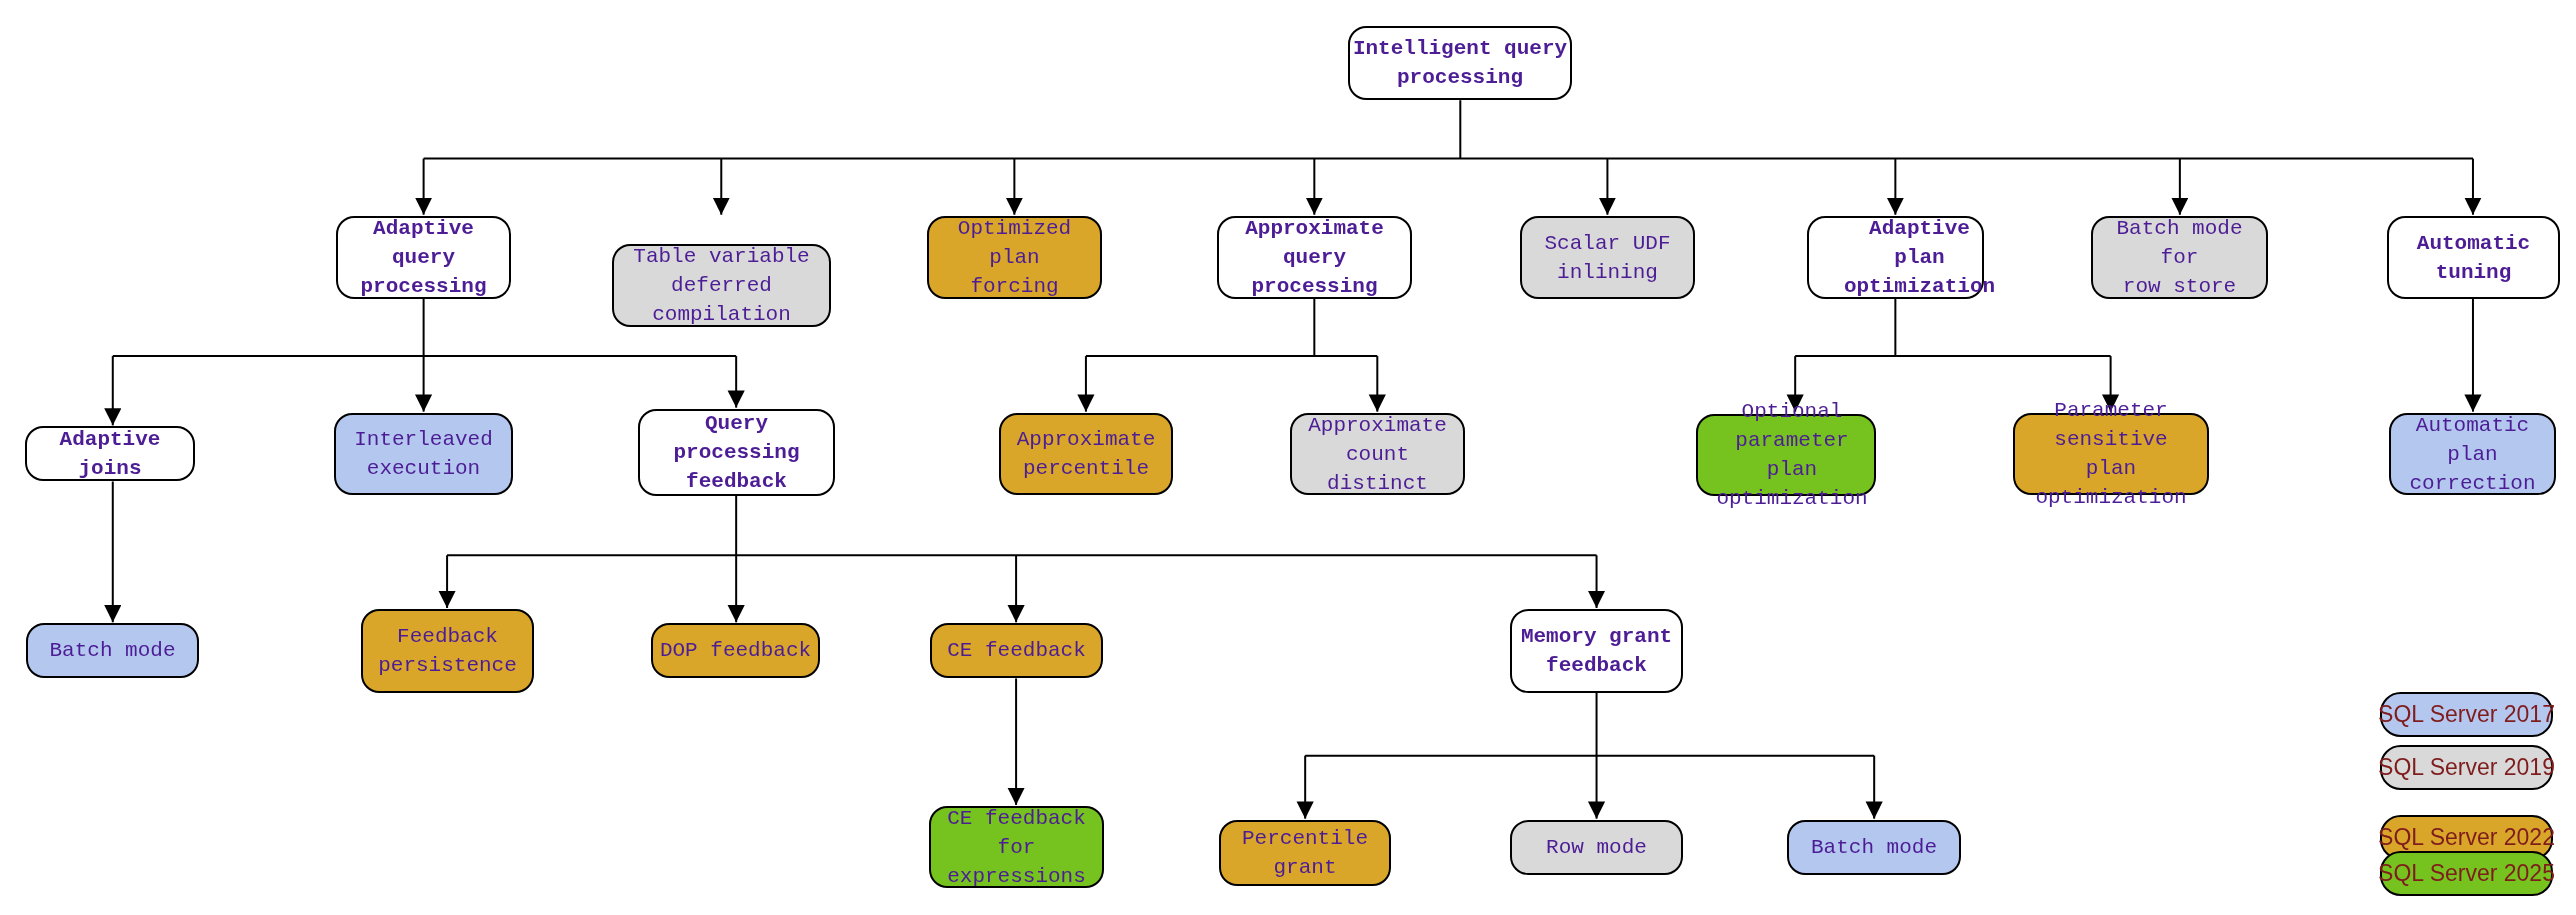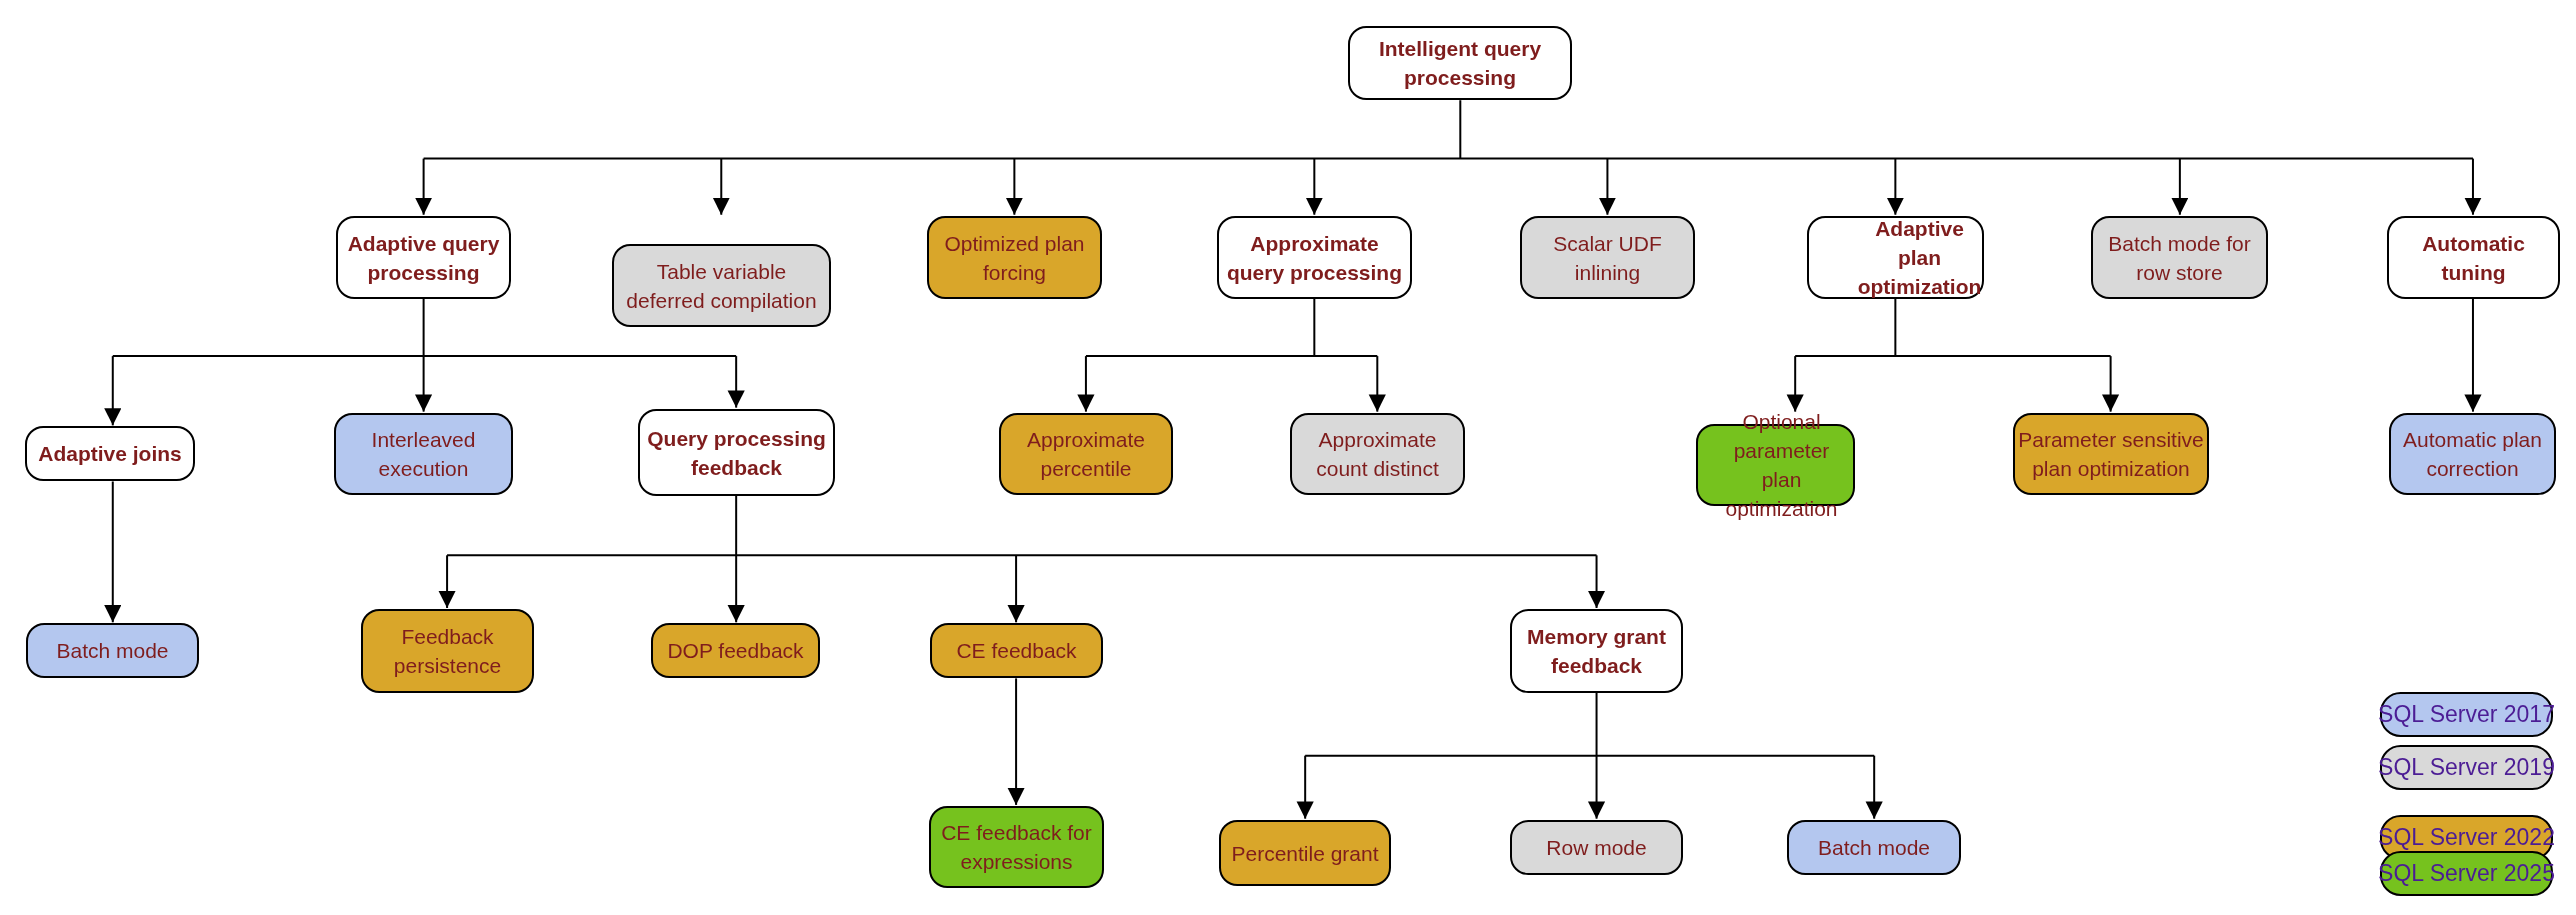--- a/index.html
+++ b/index.html
@@ -19,36 +19,36 @@
     position:absolute;
     display:flex;
     align-items:center;
     justify-content:center;
     text-align:center;
     box-sizing:border-box;
     border:2.3px solid #000000;
     border-radius:18.3px;
     font-size:21px;
     line-height:29px;
-    color:#7f1d1d;
+    color:#4c1d95;
     white-space:pre-line;
-    font-family:Liberation Sans, sans-serif;
+    font-family:Liberation Mono, monospace;
   }
   .node.bold{ font-weight:bold; }
   .legend-pill{
     position:absolute;
     display:flex;
     align-items:center;
     justify-content:center;
     text-align:center;
     box-sizing:border-box;
     border:2.3px solid #000000;
     border-radius:20.6px;
     font-size:23px;
-    color:#4c1d95;
+    color:#7f1d1d;
     white-space:nowrap;
     font-family:"Liberation Sans", sans-serif;
   }
 </style>
 </head>
 <body>
 
 <div class="canvas">
   <svg id="connectors" width="2576" height="916" viewBox="0 0 4500 1600">
     <defs>
@@ -117,21 +117,21 @@
 tuning</span></div>
       <div class="node bold" style="left: 25px; top: 426px; width: 170px; height: 55px; background: rgb(255, 255, 255);"><span>Adaptive joins</span></div>
       <div class="node" style="left: 334px; top: 413px; width: 179px; height: 82px; background: rgb(180, 199, 239);"><span>Interleaved
 execution</span></div>
       <div class="node bold" style="left: 638px; top: 409px; width: 197px; height: 87px; background: rgb(255, 255, 255);"><span>Query processing
 feedback</span></div>
       <div class="node" style="left: 999px; top: 413px; width: 174px; height: 82px; background: rgb(217, 166, 42);"><span>Approximate
 percentile</span></div>
       <div class="node" style="left: 1290px; top: 413px; width: 175px; height: 82px; background: rgb(217, 217, 217);"><span>Approximate
 count distinct</span></div>
-      <div class="node" style="left: 1696px; top: 424px; width: 159px; height: 82px; background: rgb(118, 194, 30); padding-left: 12px;"><span>Optional parameter
+      <div class="node" style="left: 1696px; top: 414px; width: 180px; height: 82px; background: rgb(118, 194, 30); padding-left: 12px;"><span>Optional parameter
 plan optimization</span></div>
       <div class="node" style="left: 2013px; top: 413px; width: 196px; height: 82px; background: rgb(217, 166, 42);"><span>Parameter sensitive
 plan optimization</span></div>
       <div class="node" style="left: 2389px; top: 413px; width: 167px; height: 82px; background: rgb(180, 199, 239);"><span>Automatic plan
 correction</span></div>
       <div class="node" style="left: 26px; top: 623px; width: 173px; height: 55px; background: rgb(180, 199, 239);"><span>Batch mode</span></div>
       <div class="node" style="left: 361px; top: 609px; width: 173px; height: 84px; background: rgb(217, 166, 42);"><span>Feedback
 persistence</span></div>
       <div class="node" style="left: 651px; top: 623px; width: 169px; height: 55px; background: rgb(217, 166, 42);"><span>DOP feedback</span></div>
       <div class="node" style="left: 930px; top: 623px; width: 173px; height: 55px; background: rgb(217, 166, 42);"><span>CE feedback</span></div>

